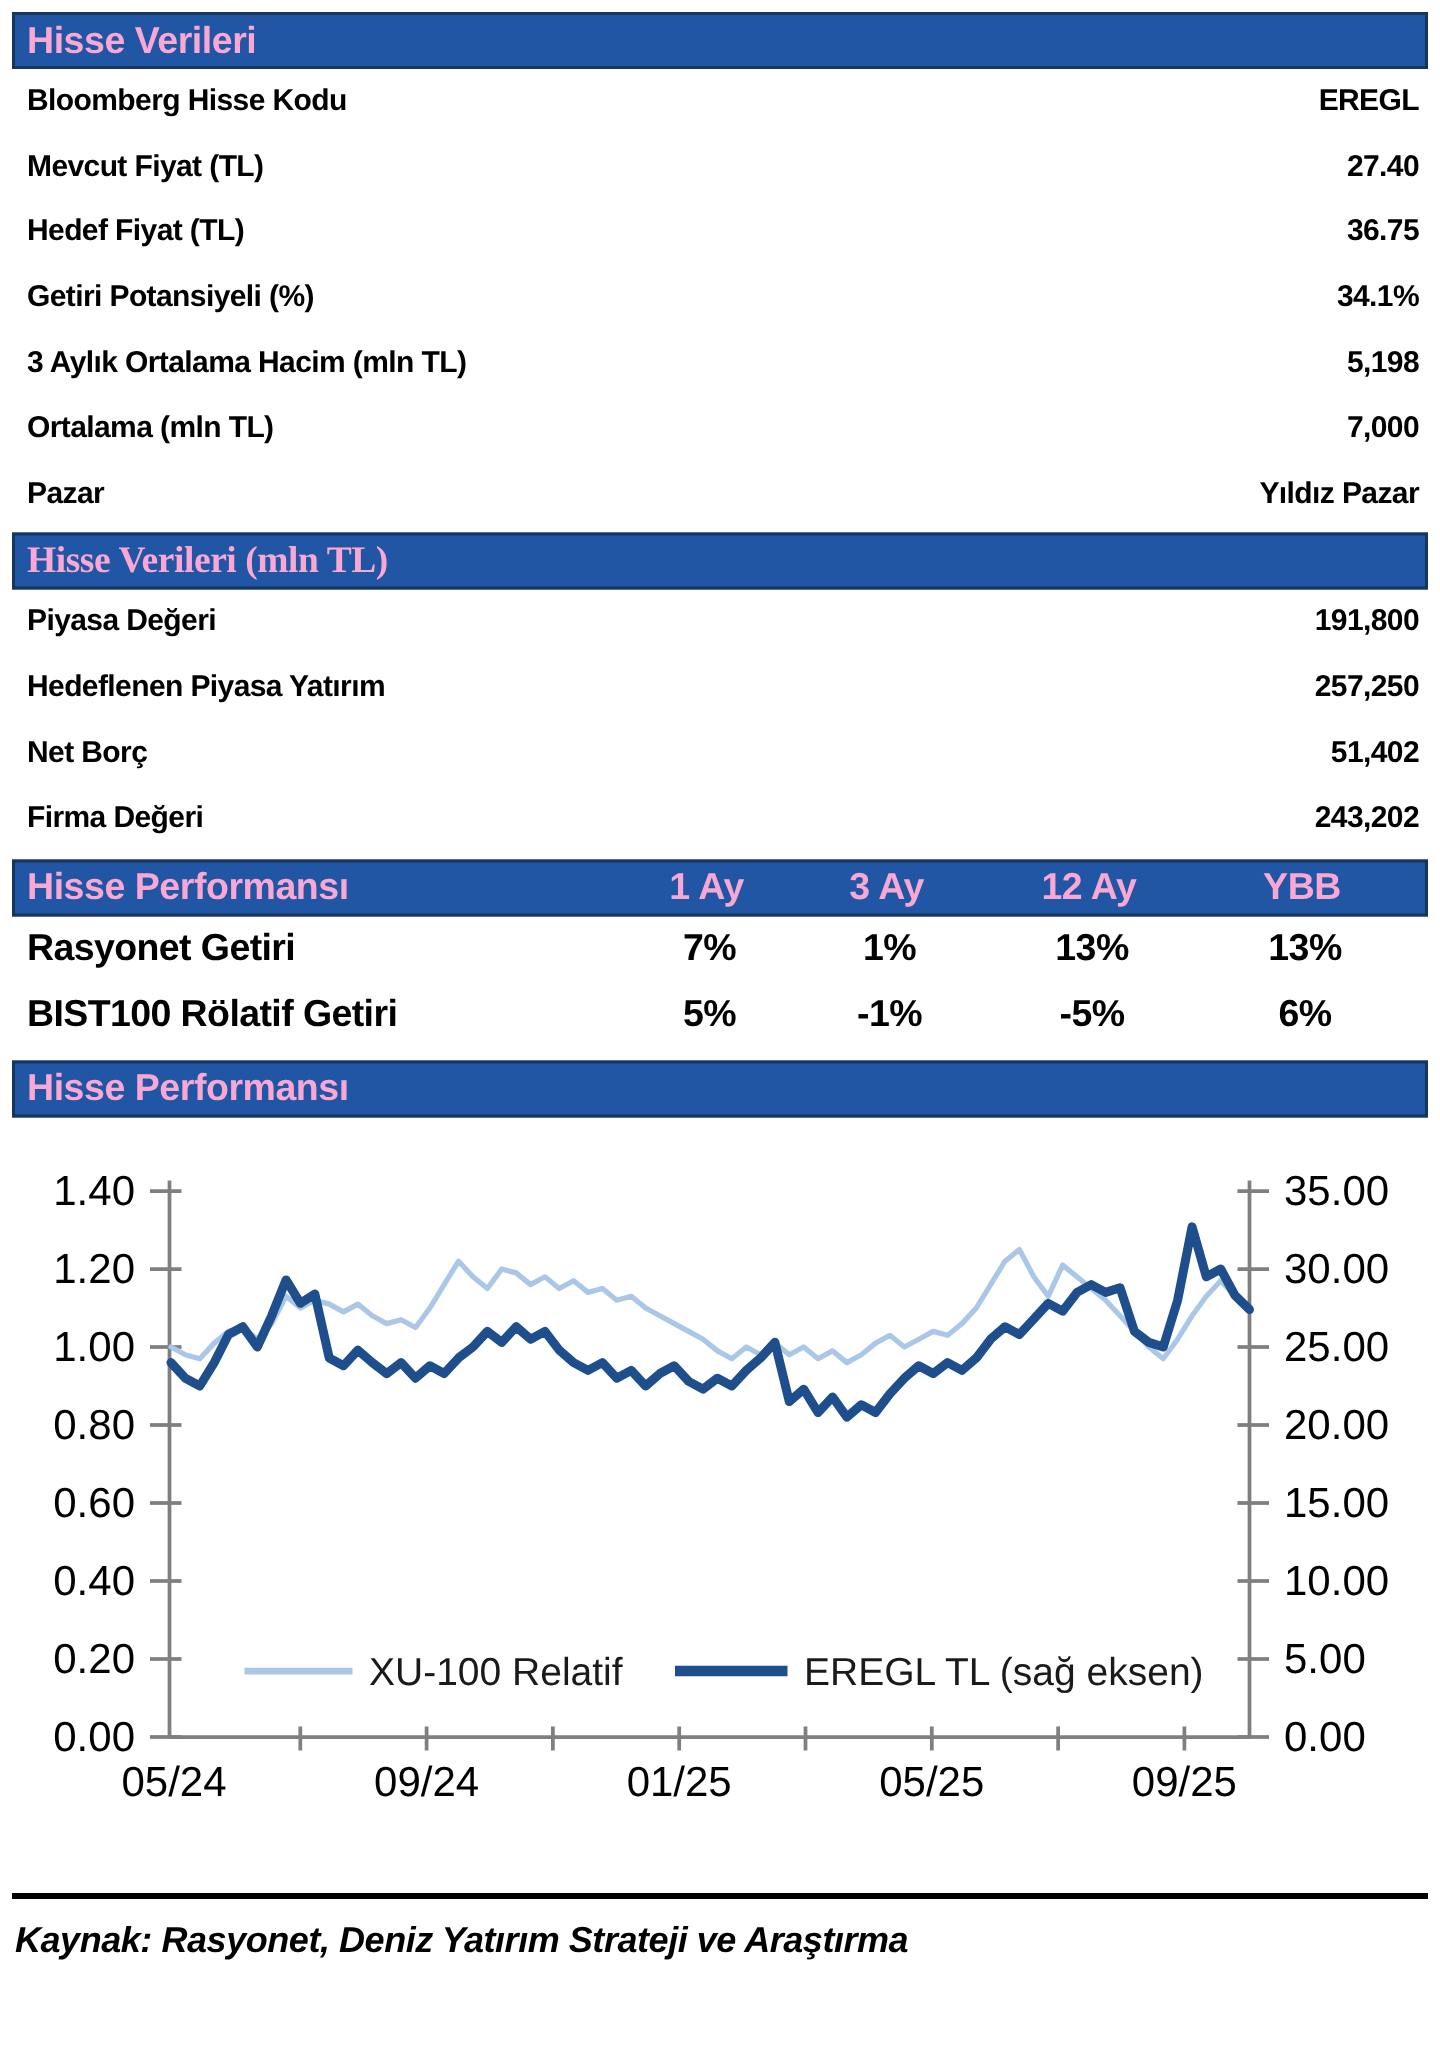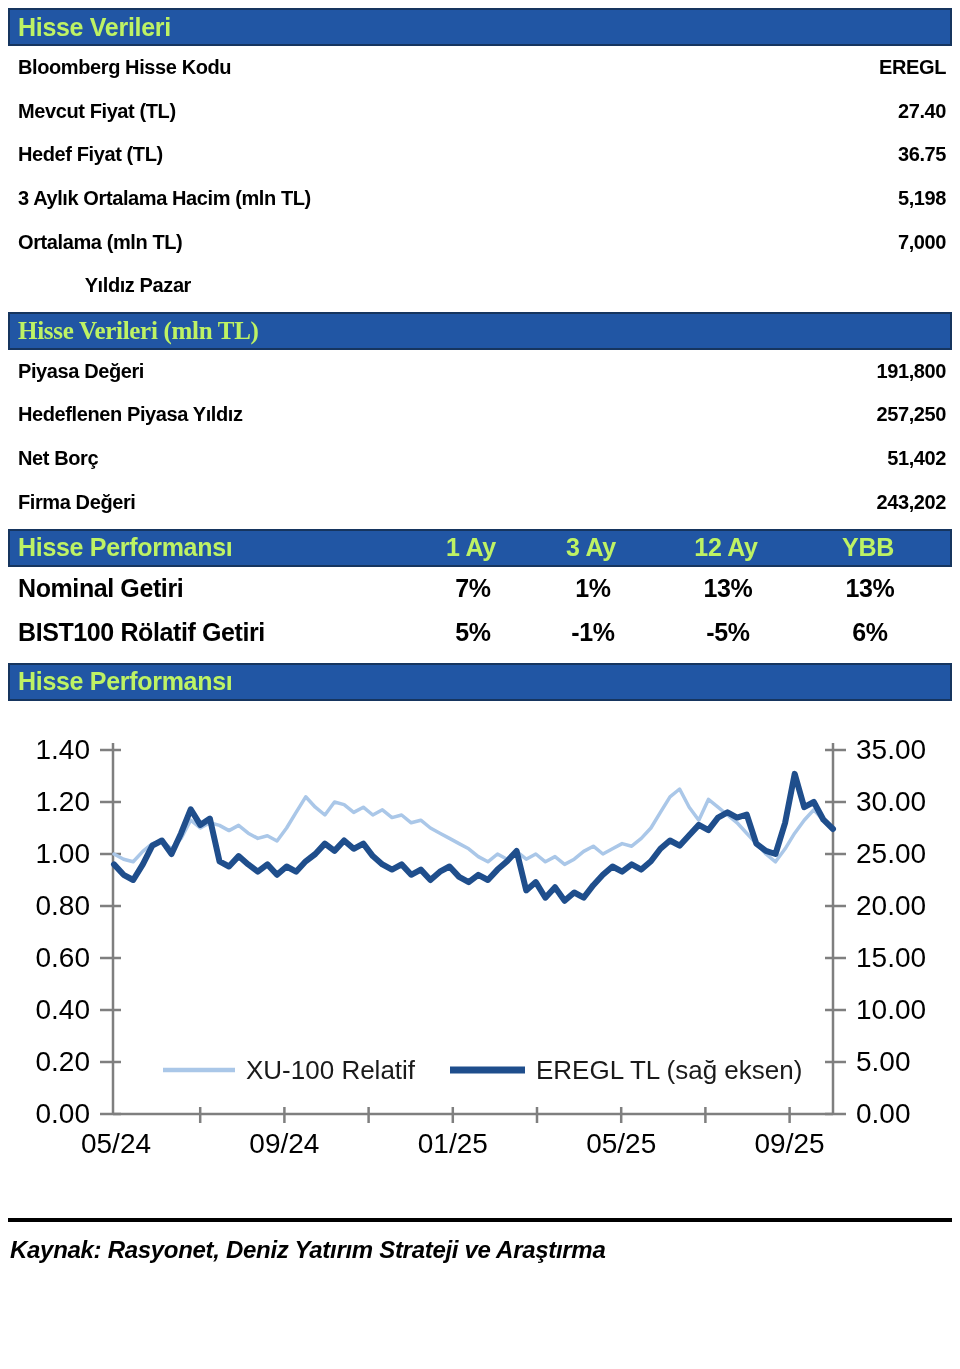--- a/index.html
+++ b/index.html
@@ -4,21 +4,21 @@
 <style>
   html,body{margin:0;padding:0;background:#ffffff;}
   body{
     width:960px;height:1369px;overflow:hidden;position:relative;
     font-family:"Liberation Sans","DejaVu Sans",sans-serif;
     color:#000;
   }
   .bar{
     margin:0 8px;height:38px;box-sizing:border-box;
     background:#2156a4;border:2px solid #16355f;
-    color:#bef264;font-weight:700;font-size:25px;letter-spacing:-0.3px;
+    color:#f9a8d4;font-weight:700;font-size:25px;letter-spacing:-0.3px;
     display:flex;align-items:center;padding-left:8px;
   }
   .bar.first{margin-top:8px;}
   .bar.mt4{margin-top:4px;font-family:Liberation Serif, serif;}
   .bar.mt5{margin-top:5px;}
   .bar.mt8{margin-top:8px;}
   .rows{margin:0 8px;}
   .r{
     height:43.6px;display:flex;align-items:center;
     font-size:20px;font-weight:600;letter-spacing:-0.4px;
@@ -60,42 +60,47 @@
     </div>
     <div class="r">
       <span class="lbl">Mevcut Fiyat (TL)</span>
       <span class="val">27.40</span>
     </div>
     <div class="r">
       <span class="lbl">Hedef Fiyat (TL)</span>
       <span class="val">36.75</span>
     </div>
     <div class="r">
+      <span class="lbl">Getiri Potansiyeli (%)</span>
+      <span class="val">34.1%</span>
+    </div>
+    <div class="r">
       <span class="lbl">3 Aylık Ortalama Hacim (mln TL)</span>
       <span class="val">5,198</span>
     </div>
     <div class="r">
       <span class="lbl">Ortalama (mln TL)</span>
       <span class="val">7,000</span>
     </div>
     <div class="r">
+      <span class="lbl">Pazar</span>
       <span class="val">Yıldız Pazar</span>
     </div>
   </div>
 
 <div class="bar mt4">
   <span>Hisse Verileri (mln TL)</span>
 </div>
 <div class="rows" id="valuation-rows">
     <div class="r">
       <span class="lbl">Piyasa Değeri</span>
       <span class="val">191,800</span>
     </div>
     <div class="r">
-      <span class="lbl">Hedeflenen Piyasa Yıldız</span>
+      <span class="lbl">Hedeflenen Piyasa Yatırım</span>
       <span class="val">257,250</span>
     </div>
     <div class="r">
       <span class="lbl">Net Borç</span>
       <span class="val">51,402</span>
     </div>
     <div class="r">
       <span class="lbl">Firma Değeri</span>
       <span class="val">243,202</span>
     </div>
@@ -103,21 +108,21 @@
 
 <div class="bar mt5 pgrid">
   <span>Hisse Performansı</span>
   <span class="c">1 Ay</span>
   <span class="c">3 Ay</span>
   <span class="c">12 Ay</span>
   <span class="c">YBB</span>
 </div>
 <div id="perf-rows">
     <div class="prow">
-      <span>Nominal Getiri</span>
+      <span>Rasyonet Getiri</span>
       <span class="c">7%</span>
       <span class="c">1%</span>
       <span class="c">13%</span>
       <span class="c">13%</span>
     </div>
     <div class="prow">
       <span>BIST100 Rölatif Getiri</span>
       <span class="c">5%</span>
       <span class="c">-1%</span>
       <span class="c">-5%</span>

